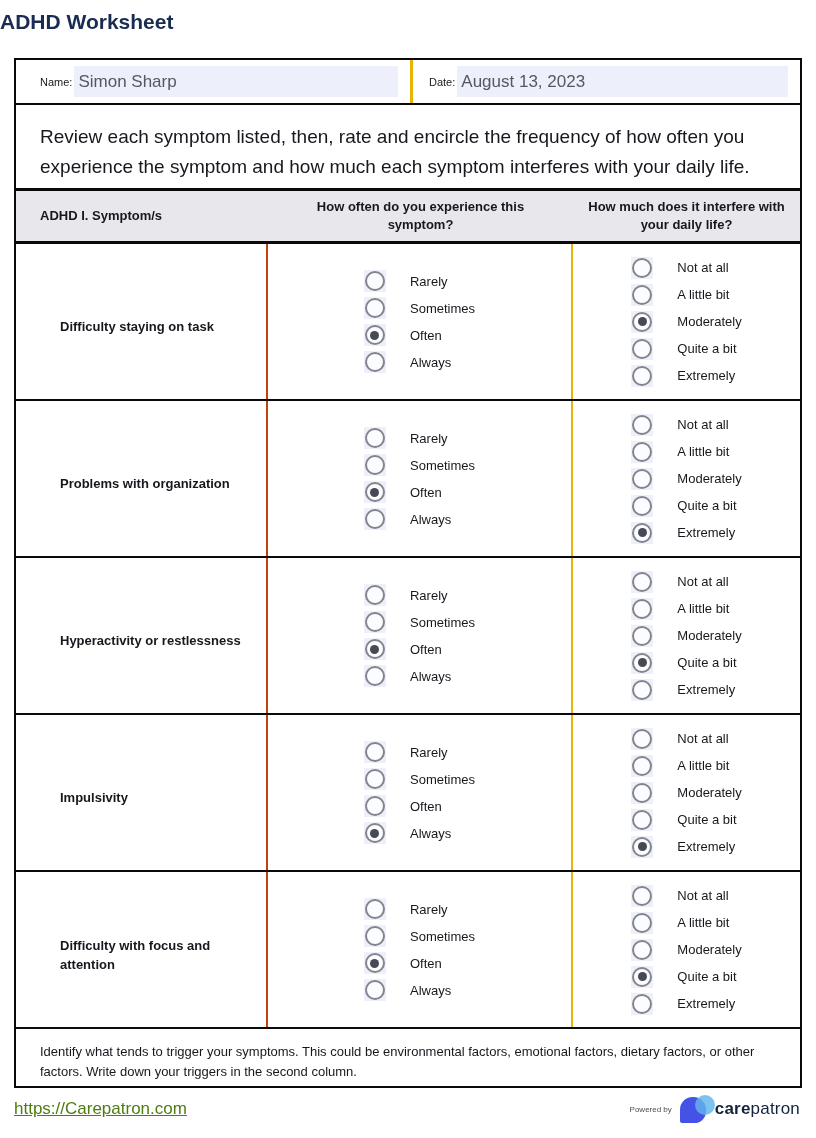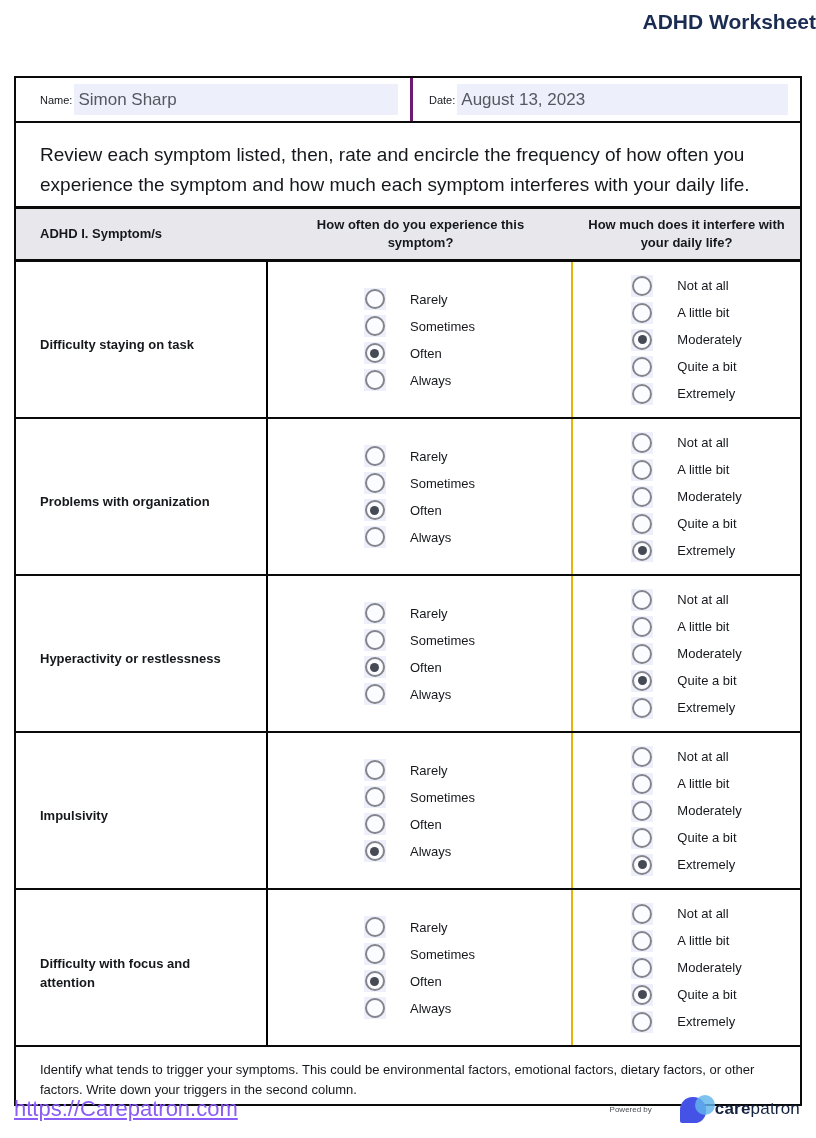--- a/index.html
+++ b/index.html
@@ -6,44 +6,44 @@
   html, body { width: 816px; background: #ffffff; }
   body {
     font-family: "Liberation Sans", "DejaVu Sans", sans-serif;
     color: #111;
     width: 816px;
     height: 1138px;
     position: relative;
     overflow: hidden;
   }
   .page-title {
-    text-align: right;
+    text-align: left;
     font-size: 21px;
     font-weight: bold;
     color: #1b2c52;
     padding-top: 10px;
-    height: 76px;
+    height: 58px;
   }
   .sheet {
     margin: 0 14px;
     border: 2px solid #0a0a0a;
     width: 788px;
   }
   
   .fields-row {
     display: flex;
     height: 45px;
     border-bottom: 2px solid #0a0a0a;
   }
   .field {
     display: flex;
     align-items: center;
     padding: 0 12px 0 24px;
   }
-  .field-name { width: 397px; border-right: 3px solid #701a75; }
+  .field-name { width: 397px; border-right: 3px solid #eab308; }
   .field-date { flex: 1; padding-left: 16px; }
   .field-label { font-size: 11px; color: #16181d; white-space: nowrap; }
   .field-input {
     flex: 1;
     background: #edeffa;
     height: 31px;
     margin-left: 2px;
     display: flex;
     align-items: center;
     padding-left: 4px;
@@ -74,22 +74,23 @@
   .th-symptom { padding-left: 24px; }
   .th-center { text-align: center; max-width: 220px; justify-self: center; }
   .symptom-row {
     display: grid;
     grid-template-columns: 252px 305px 227px;
     height: 157px;
     border-bottom: 2px solid #0a0a0a;
   }
   .cell { display: flex; align-items: center; }
   .cell-symptom {
-    border-right: 2px solid #000000;
+    border-right: 2px solid #c2410c;
     padding: 12px 20px 0 24px;
+    margin-left: 20px;
   }
   .cell-freq { border-right: 2px solid #eab308; }
   .symptom-label { font-size: 13px; font-weight: bold; line-height: 1.45; color: #16181d; }
   .cell-options { justify-content: center; }
   .radio-group { display: flex; flex-direction: column; }
   .radio-option {
     display: flex;
     align-items: center;
     margin: 2.5px 0;
     cursor: pointer;
@@ -121,23 +122,23 @@
   
   .footer {
     position: absolute;
     left: 0; right: 0; bottom: 0;
     height: 50px;
     display: flex;
     justify-content: space-between;
     align-items: center;
     padding: 0 16px 8px 14px;
   }
-  .footer-link { font-size: 22px; color: #8b5cf6; }
+  .footer-link { font-size: 17px; color: #4d7c0f; }
   .brand { display: flex; align-items: center; }
-  .powered-by { font-size: 8px; color: #4a4d55; margin-right: 28px; }
+  .powered-by { font-size: 8px; color: #4a4d55; margin-right: 8px; }
   .logo-icon { position: relative; width: 35px; height: 29px; display: inline-block; }
   .logo-blob {
     position: absolute; left: 0; top: 2px;
     width: 26px; height: 26px;
     background: #4453e6;
     border-radius: 48% 48% 44% 8%;
   }
   .logo-bubble {
     position: absolute; left: 15px; top: 0;
     width: 20px; height: 20px;

